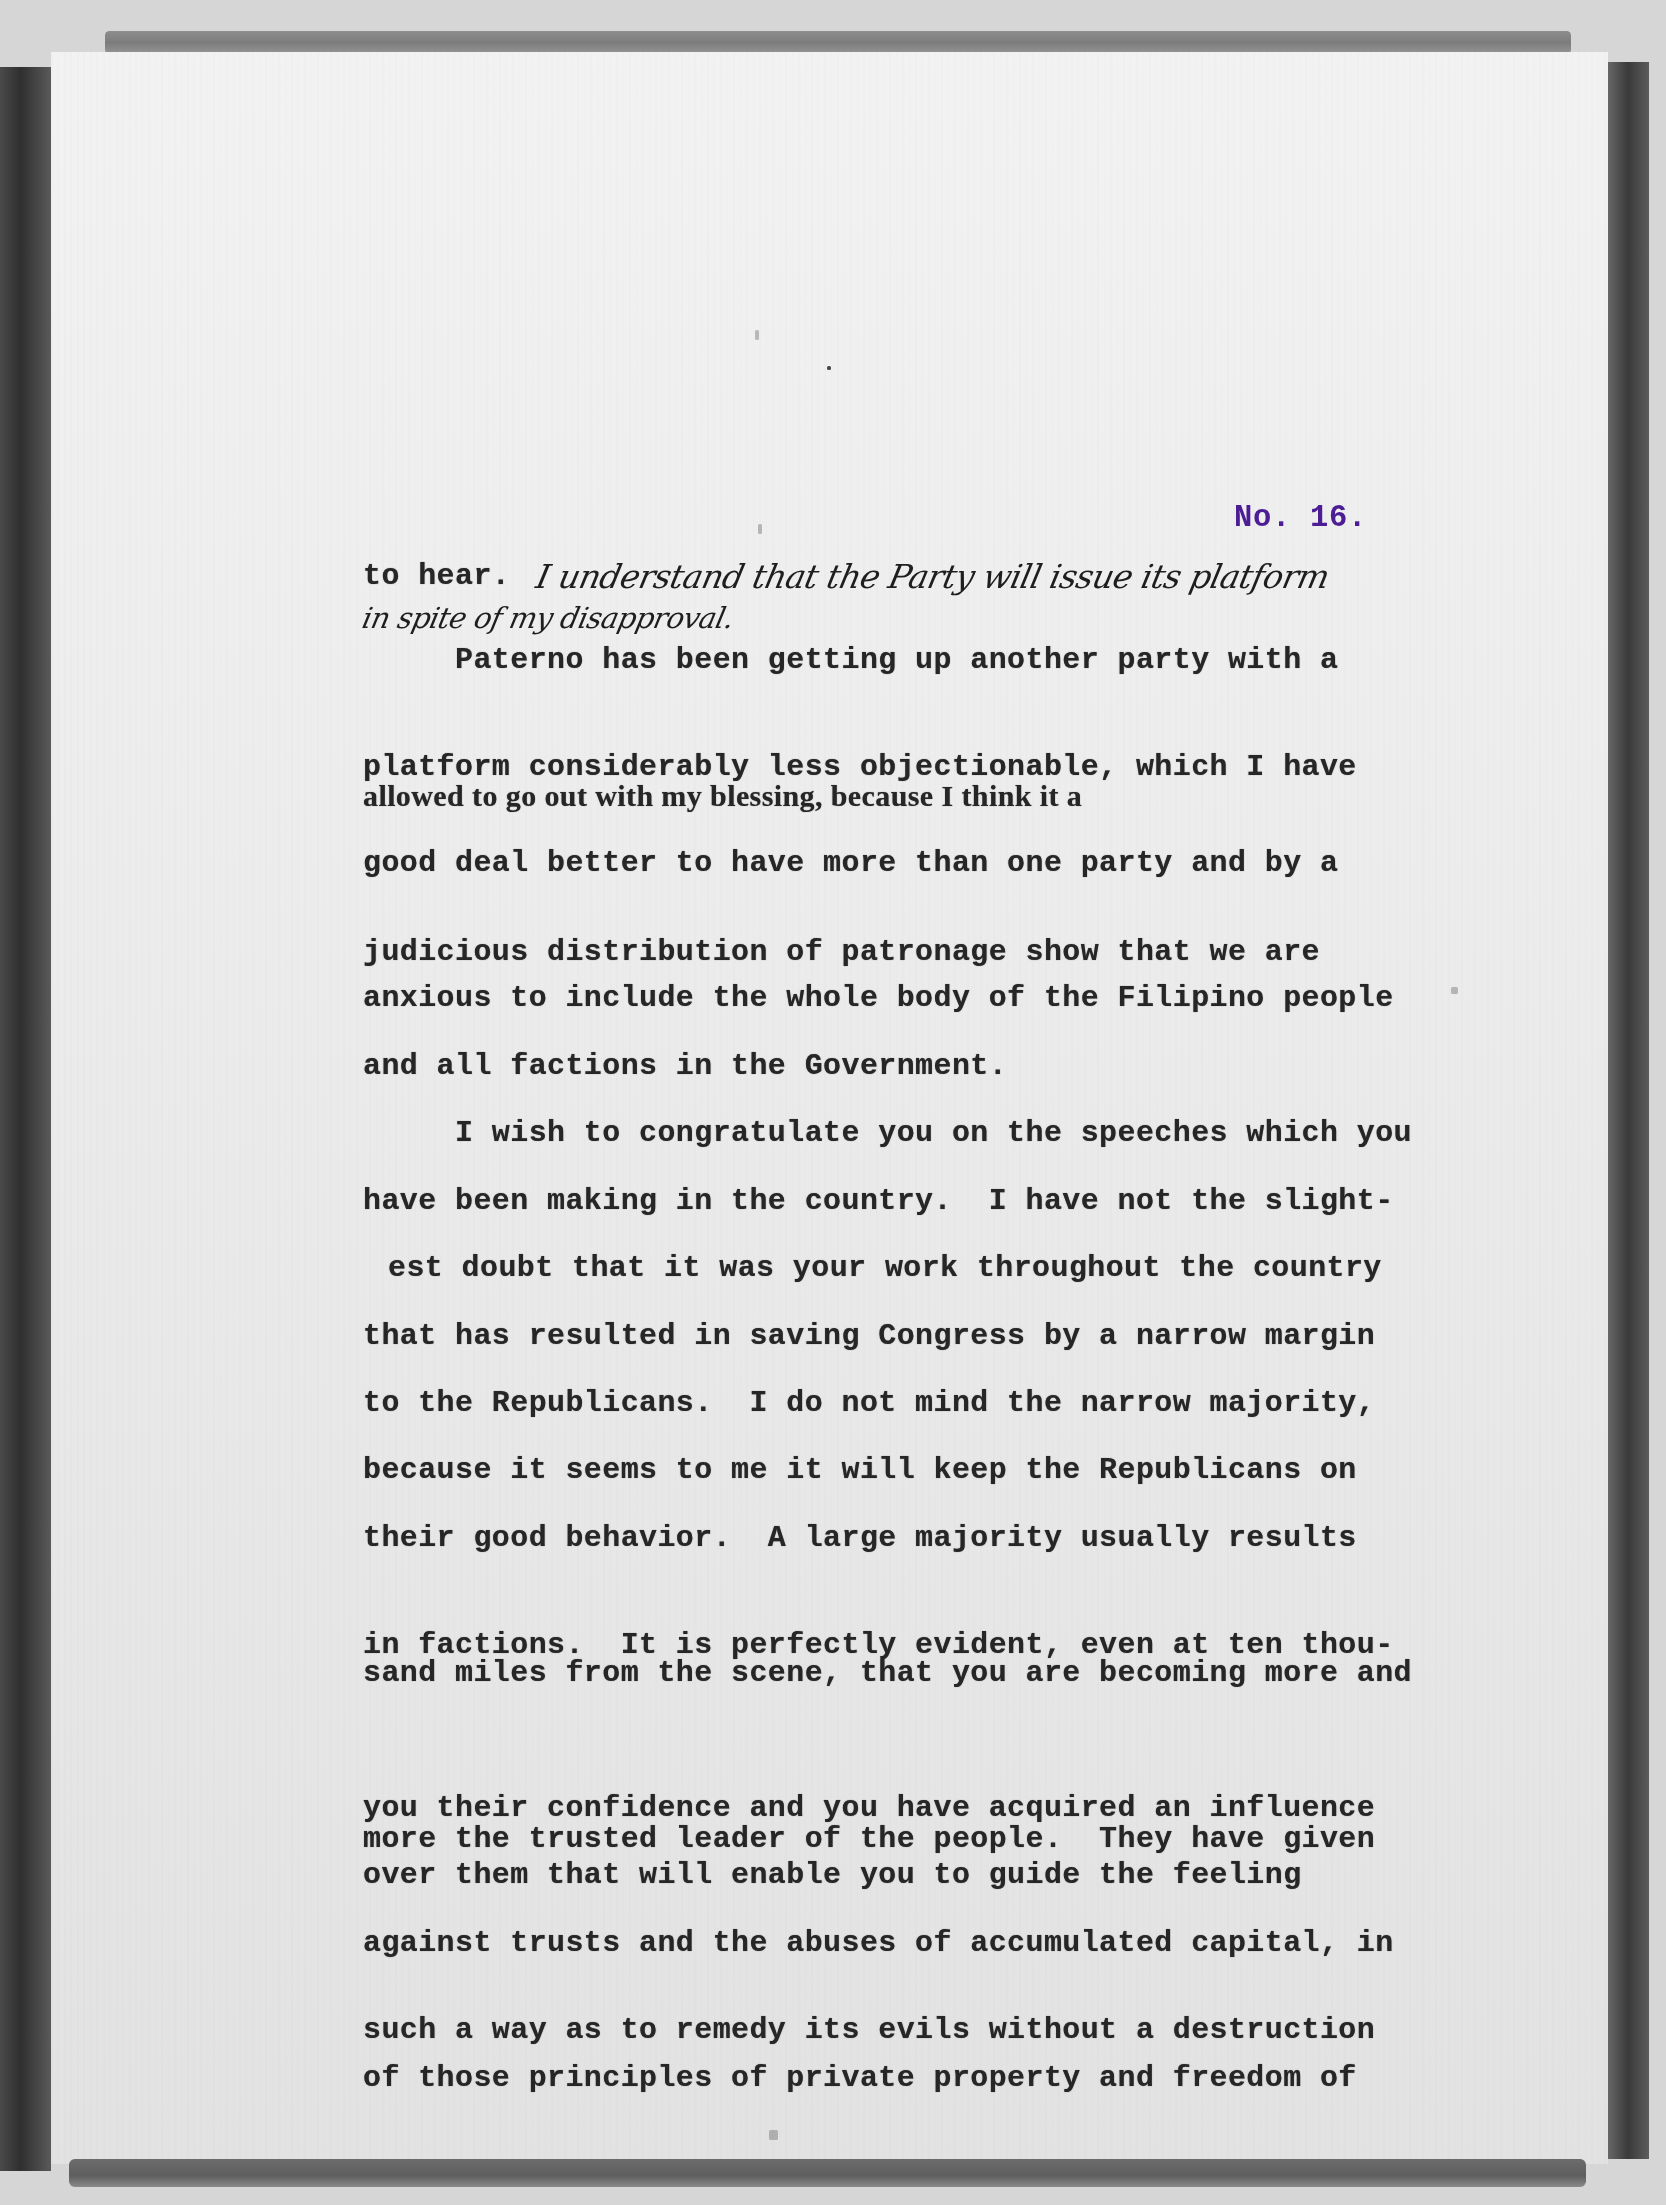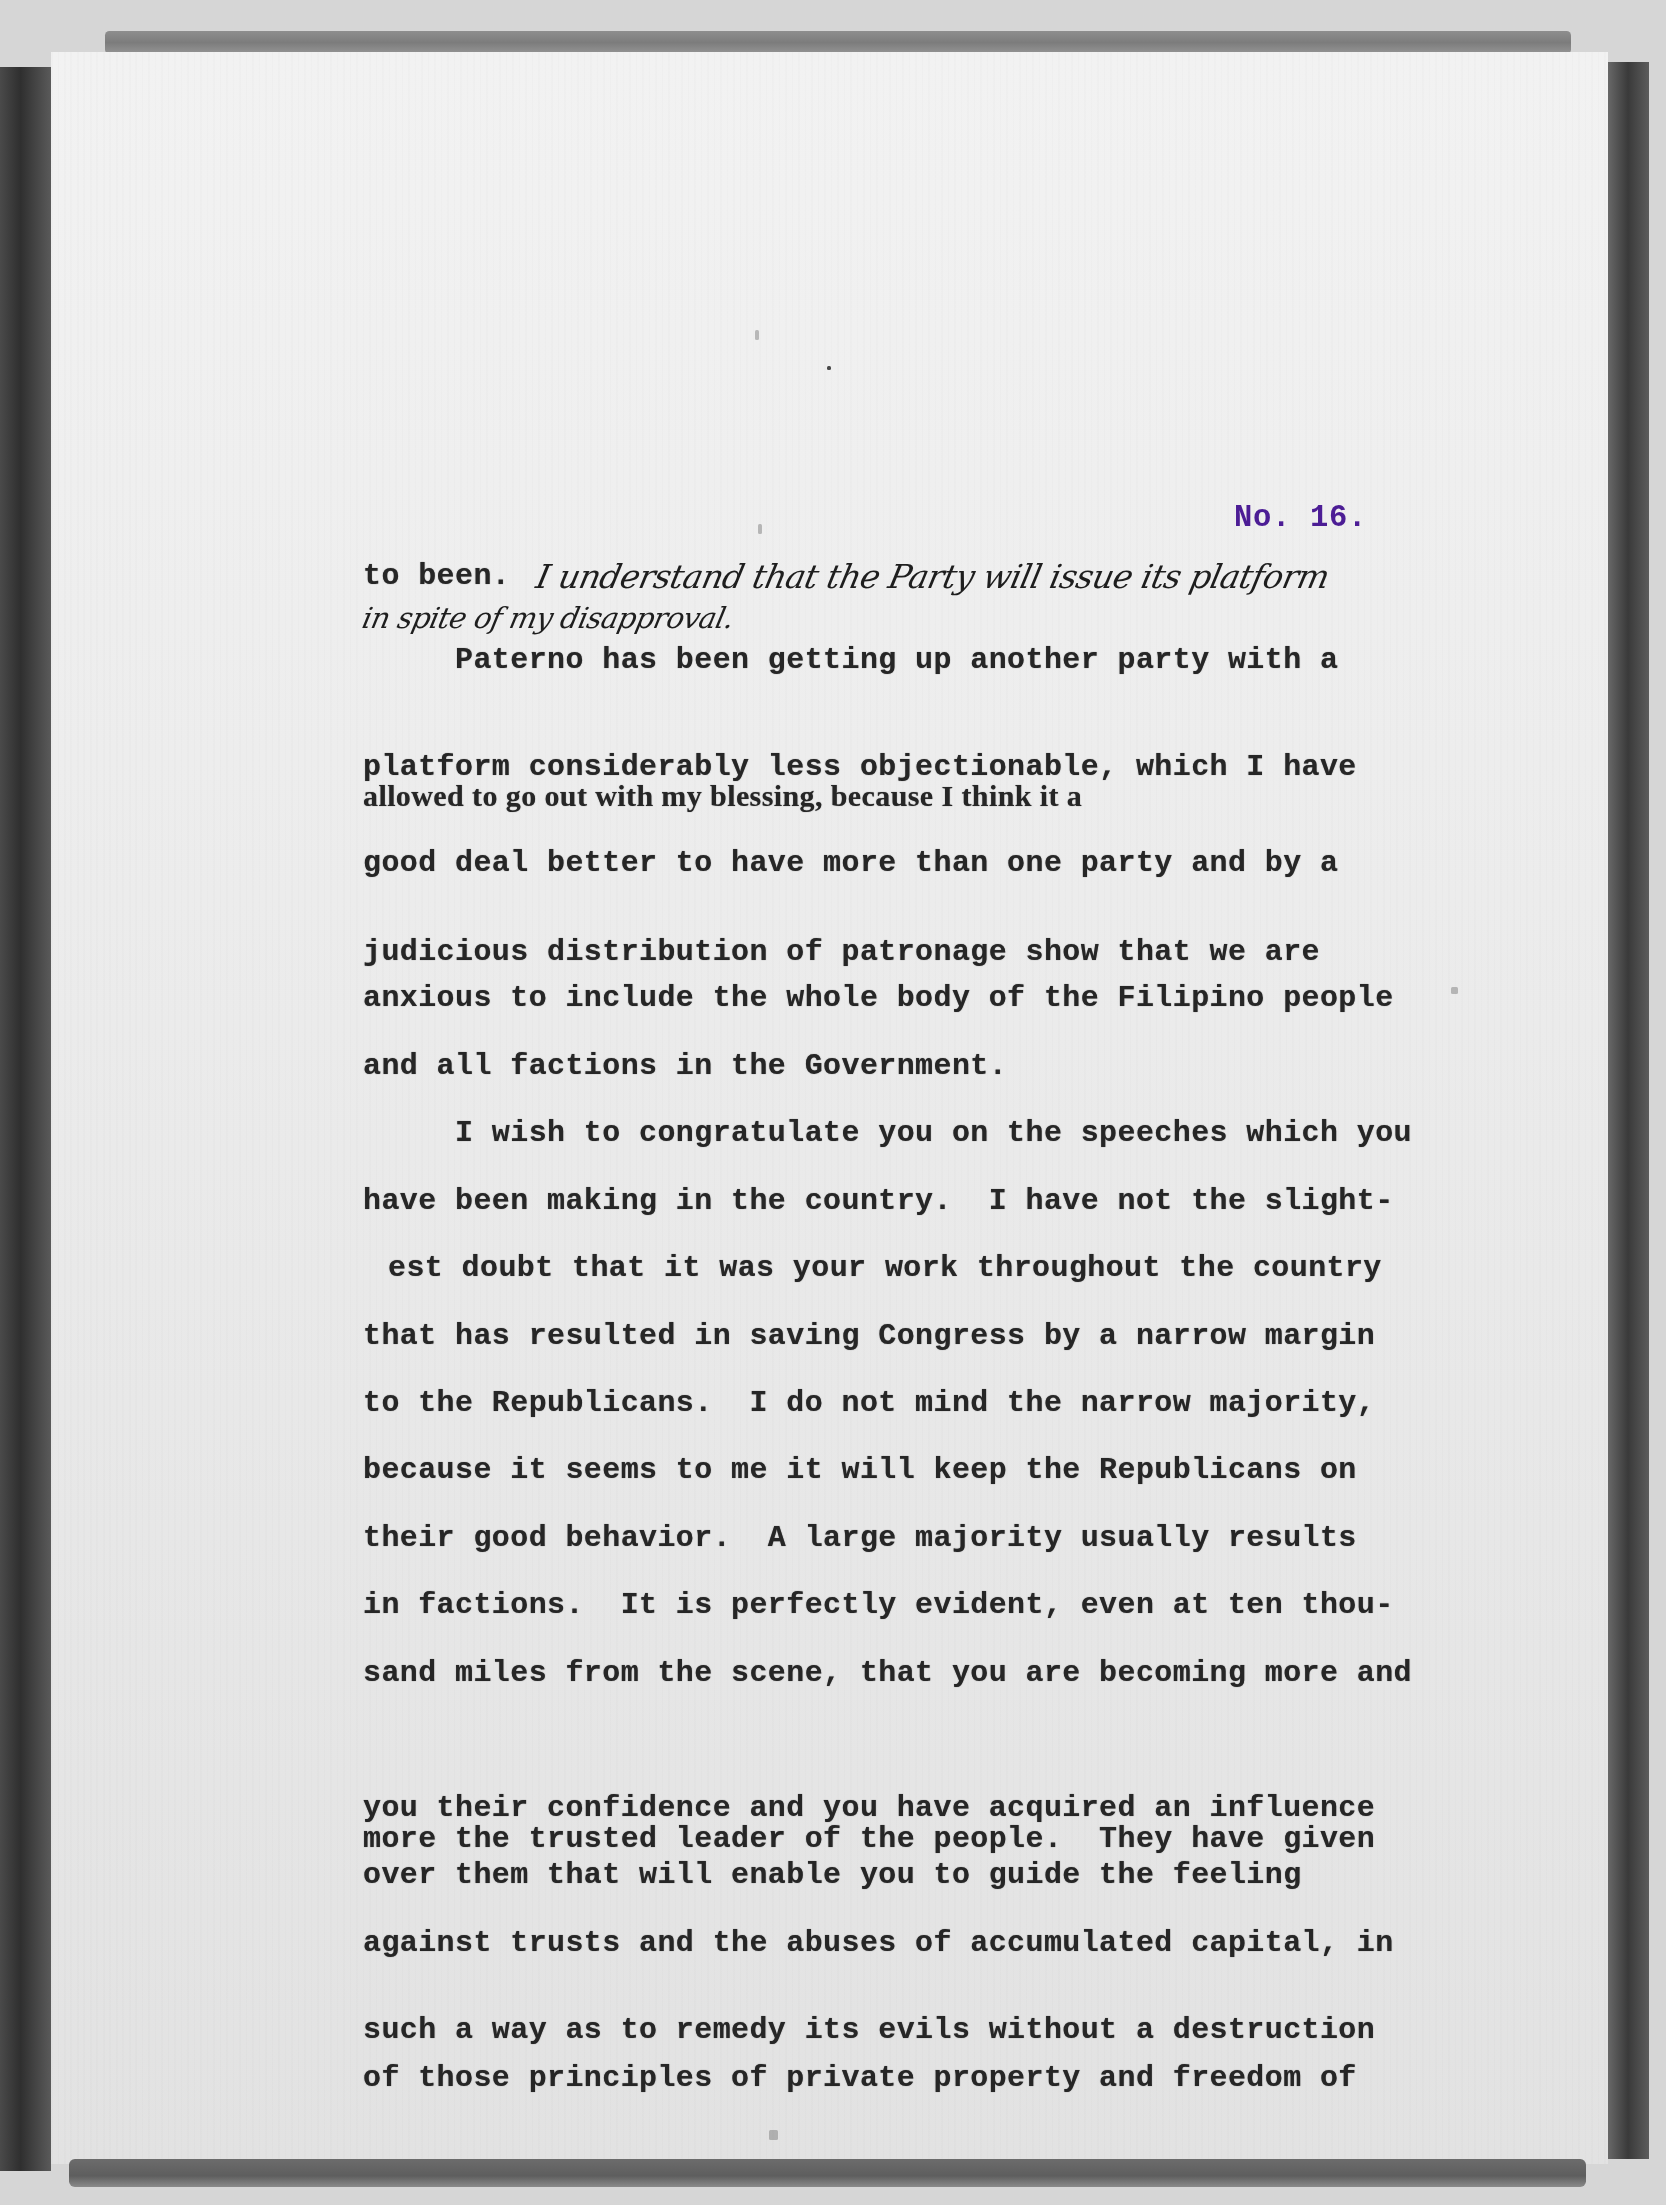--- a/index.html
+++ b/index.html
@@ -86,39 +86,39 @@
 <body>
 
 <div class="top-band"></div>
 <div class="left-strip"></div>
 <div class="right-strip"></div>
 
 <div class="paper"></div>
 
 <div class="doc-number">No. 16.</div>
 
-<div class="line" style="top:559px;">to been.</div>
+<div class="line" style="top:559px;">to hear.</div>
 <div class="handwritten hw-1">I understand that the Party will issue its platform</div>
 <div class="handwritten hw-2">in spite of my disapproval.</div>
 
 <div class="line" style="top:643px;">     Paterno has been getting up another party with a</div>
 <div class="line" style="top:750px;">platform considerably less objectionable, which I have</div>
 <div class="line" style="top:779px;font-family:Liberation Serif, serif;">allowed to go out with my blessing, because I think it a</div>
 <div class="line" style="top:846px;">good deal better to have more than one party and by a</div>
 <div class="line" style="top:914px;margin-top:21px;">judicious distribution of patronage show that we are</div>
 <div class="line" style="top:981px;">anxious to include the whole body of the Filipino people</div>
 <div class="line" style="top:1049px;">and all factions in the Government.</div>
 <div class="line" style="top:1116px;">     I wish to congratulate you on the speeches which you</div>
 <div class="line" style="top:1184px;">have been making in the country.  I have not the slight-</div>
 <div class="line" style="top:1251px;margin-left:25px;">est doubt that it was your work throughout the country</div>
 <div class="line" style="top:1319px;">that has resulted in saving Congress by a narrow margin</div>
 <div class="line" style="top:1386px;">to the Republicans.  I do not mind the narrow majority,</div>
 <div class="line" style="top:1453px;">because it seems to me it will keep the Republicans on</div>
 <div class="line" style="top:1521px;">their good behavior.  A large majority usually results</div>
-<div class="line" style="top:1588px;">in factions.  It is perfectly evident, even at ten thou-</div>
+<div class="line" style="top:1628px;">in factions.  It is perfectly evident, even at ten thou-</div>
 <div class="line" style="top:1656px;">sand miles from the scene, that you are becoming more and</div>
 <div class="line" style="top:1822px;">more the trusted leader of the people.  They have given</div>
 <div class="line" style="top:1791px;">you their confidence and you have acquired an influence</div>
 <div class="line" style="top:1858px;">over them that will enable you to guide the feeling</div>
 <div class="line" style="top:1926px;">against trusts and the abuses of accumulated capital, in</div>
 <div class="line" style="top:1993px;margin-top:20px;">such a way as to remedy its evils without a destruction</div>
 <div class="line" style="top:2061px;text-align:center;">of those principles of private property and freedom of</div>
 
 <div class="smudge" style="left:755px; top:330px;"></div>
 <div class="smudge" style="left:827px; top:366px; width:3.6px; height:3.6px; background:rgba(30,30,30,0.8);"></div>

